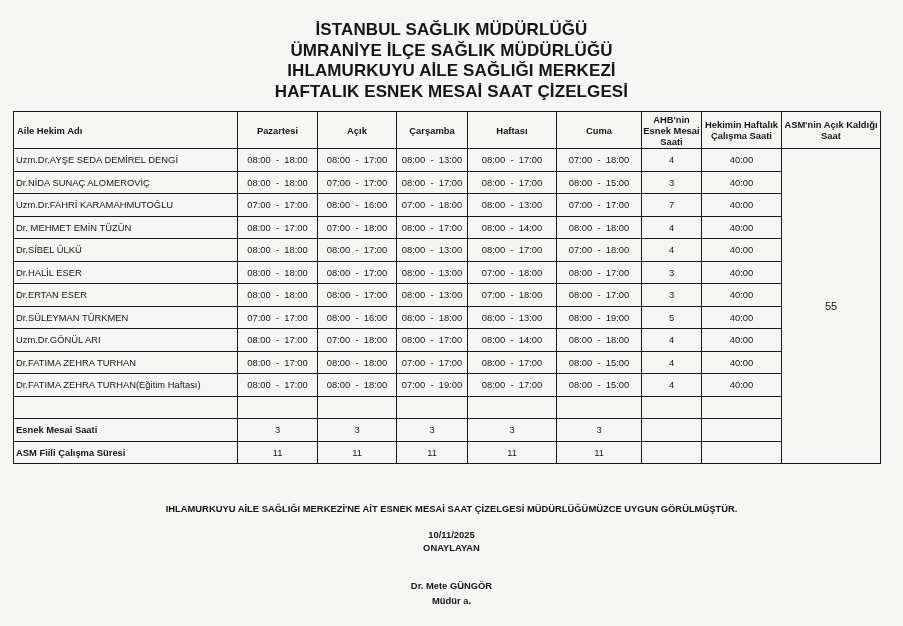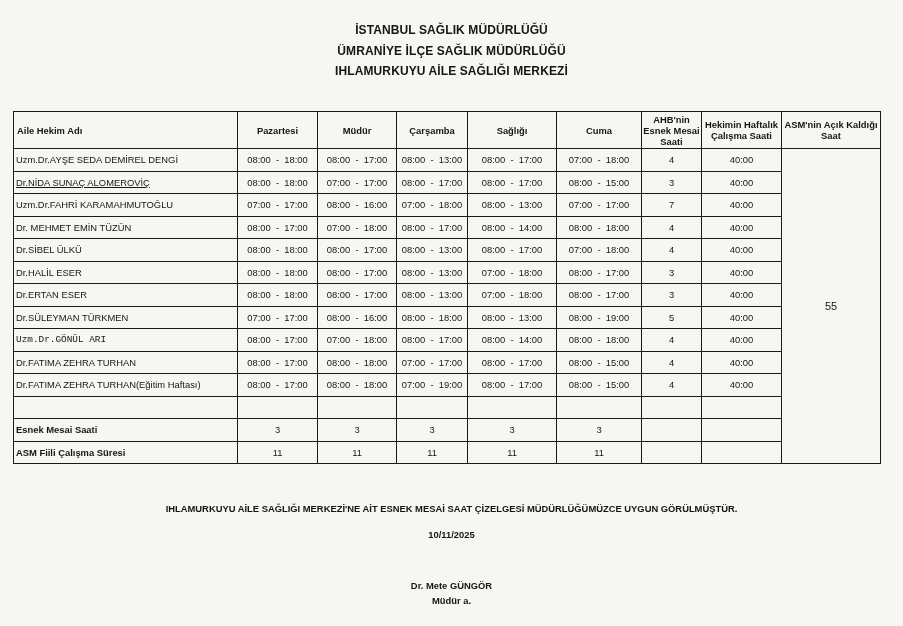--- a/index.html
+++ b/index.html
@@ -4,21 +4,21 @@
 <style>
   html, body { margin: 0; padding: 0; }
   body {
     width: 903px; height: 626px; overflow: hidden;
     background: #f6f6f4;
     font-family: "Liberation Sans", sans-serif;
     color: #151515;
     position: relative;
   }
   .titles { position: absolute; left: 0; width: 903px; top: 20px; text-align: center; }
-  .titles div { font-weight: bold; font-size: 12px; height: 20.5px; line-height: 20.5px; letter-spacing: 0.1px; }
+  .titles div { font-weight: bold; font-size: 17px; height: 20.5px; line-height: 20.5px; letter-spacing: 0.1px; }
   table.sched {
     position: absolute; left: 13px; top: 111px;
     border-collapse: collapse;
     table-layout: fixed;
     font-size: 9.4px;
   }
   table.sched td, table.sched th {
     border: 1.6px solid #1a1a1a;
     padding: 0;
     text-align: center;
@@ -37,61 +37,62 @@
   .f2 { top: 528px; line-height: 13px; }
   .f3 { top: 578px; line-height: 15px; }
 </style>
 </head>
 <body>
 
 <div class="titles">
   <div>İSTANBUL SAĞLIK MÜDÜRLÜĞÜ</div>
   <div>ÜMRANİYE İLÇE SAĞLIK MÜDÜRLÜĞÜ</div>
   <div>IHLAMURKUYU AİLE SAĞLIĞI MERKEZİ</div>
+  <div>HAFTALIK ESNEK MESAİ SAAT ÇİZELGESİ</div>
 </div>
 
 <table class="sched">
   <colgroup>
     <col style="width:224px">
       <col style="width:80px">
       <col style="width:79px">
       <col style="width:71px">
       <col style="width:89px">
       <col style="width:85px">
       <col style="width:60px">
       <col style="width:80px">
       <col style="width:99px">
   </colgroup>
   <thead>
     <tr>
       <th class="name">Aile Hekim Adı</th>
       <th>Pazartesi</th>
-      <th>Müdür</th>
+      <th>Açık</th>
       <th>Çarşamba</th>
-      <th>Sağlığı</th>
+      <th>Haftası</th>
       <th>Cuma</th>
       <th>AHB'nin Esnek Mesai Saati</th>
       <th>Hekimin Haftalık Çalışma Saati</th>
       <th>ASM'nin Açık Kaldığı Saat</th>
     </tr>
   </thead>
   <tbody id="tbody">
       <tr>
         <td class="name" style="white-space: pre;">Uzm.Dr.AYŞE SEDA DEMİREL DENGİ</td>
         <td style="white-space: pre;">08:00  -  18:00</td>
         <td style="white-space: pre;">08:00  -  17:00</td>
         <td style="white-space: pre;">08:00  -  13:00</td>
         <td style="white-space: pre;">08:00  -  17:00</td>
         <td style="white-space: pre;">07:00  -  18:00</td>
         <td style="white-space: pre;">4</td>
         <td style="white-space: pre;">40:00</td>
         <td class="asm" rowspan="14" style="white-space: pre;">55</td>
       </tr>
       <tr>
-        <td class="name" style="white-space: pre; text-decoration: underline;">Dr.NİDA SUNAÇ ALOMEROVİÇ</td>
+        <td class="name" style="white-space: pre;">Dr.NİDA SUNAÇ ALOMEROVİÇ</td>
         <td style="white-space: pre;">08:00  -  18:00</td>
         <td style="white-space: pre;">07:00  -  17:00</td>
         <td style="white-space: pre;">08:00  -  17:00</td>
         <td style="white-space: pre;">08:00  -  17:00</td>
         <td style="white-space: pre;">08:00  -  15:00</td>
         <td style="white-space: pre;">3</td>
         <td style="white-space: pre;">40:00</td>
       </tr>
       <tr>
         <td class="name" style="white-space: pre;">Uzm.Dr.FAHRİ KARAMAHMUTOĞLU</td>
@@ -147,21 +148,21 @@
         <td class="name" style="white-space: pre;">Dr.SÜLEYMAN TÜRKMEN</td>
         <td style="white-space: pre;">07:00  -  17:00</td>
         <td style="white-space: pre;">08:00  -  16:00</td>
         <td style="white-space: pre;">08:00  -  18:00</td>
         <td style="white-space: pre;">08:00  -  13:00</td>
         <td style="white-space: pre;">08:00  -  19:00</td>
         <td style="white-space: pre;">5</td>
         <td style="white-space: pre;">40:00</td>
       </tr>
       <tr>
-        <td class="name" style="white-space: pre; font-family: Liberation Mono, monospace;">Uzm.Dr.GÖNÜL ARI</td>
+        <td class="name" style="white-space: pre;">Uzm.Dr.GÖNÜL ARI</td>
         <td style="white-space: pre;">08:00  -  17:00</td>
         <td style="white-space: pre;">07:00  -  18:00</td>
         <td style="white-space: pre;">08:00  -  17:00</td>
         <td style="white-space: pre;">08:00  -  14:00</td>
         <td style="white-space: pre;">08:00  -  18:00</td>
         <td style="white-space: pre;">4</td>
         <td style="white-space: pre;">40:00</td>
       </tr>
       <tr>
         <td class="name" style="white-space: pre;">Dr.FATIMA ZEHRA TURHAN</td>
@@ -212,17 +213,18 @@
         <td style="white-space: pre;">11</td>
         <td style="white-space: pre;"></td>
         <td style="white-space: pre;"></td>
       </tr>
     </tbody>
 </table>
 
 <div class="footer f1">IHLAMURKUYU AİLE SAĞLIĞI MERKEZİ'NE AİT ESNEK MESAİ SAAT ÇİZELGESİ MÜDÜRLÜĞÜMÜZCE UYGUN GÖRÜLMÜŞTÜR.</div>
 <div class="footer f2">
   <div>10/11/2025</div>
+  <div>ONAYLAYAN</div>
 </div>
 <div class="footer f3">
   <div>Dr. Mete GÜNGÖR</div>
   <div>Müdür a.</div>
 </div>
 
 </body></html>

